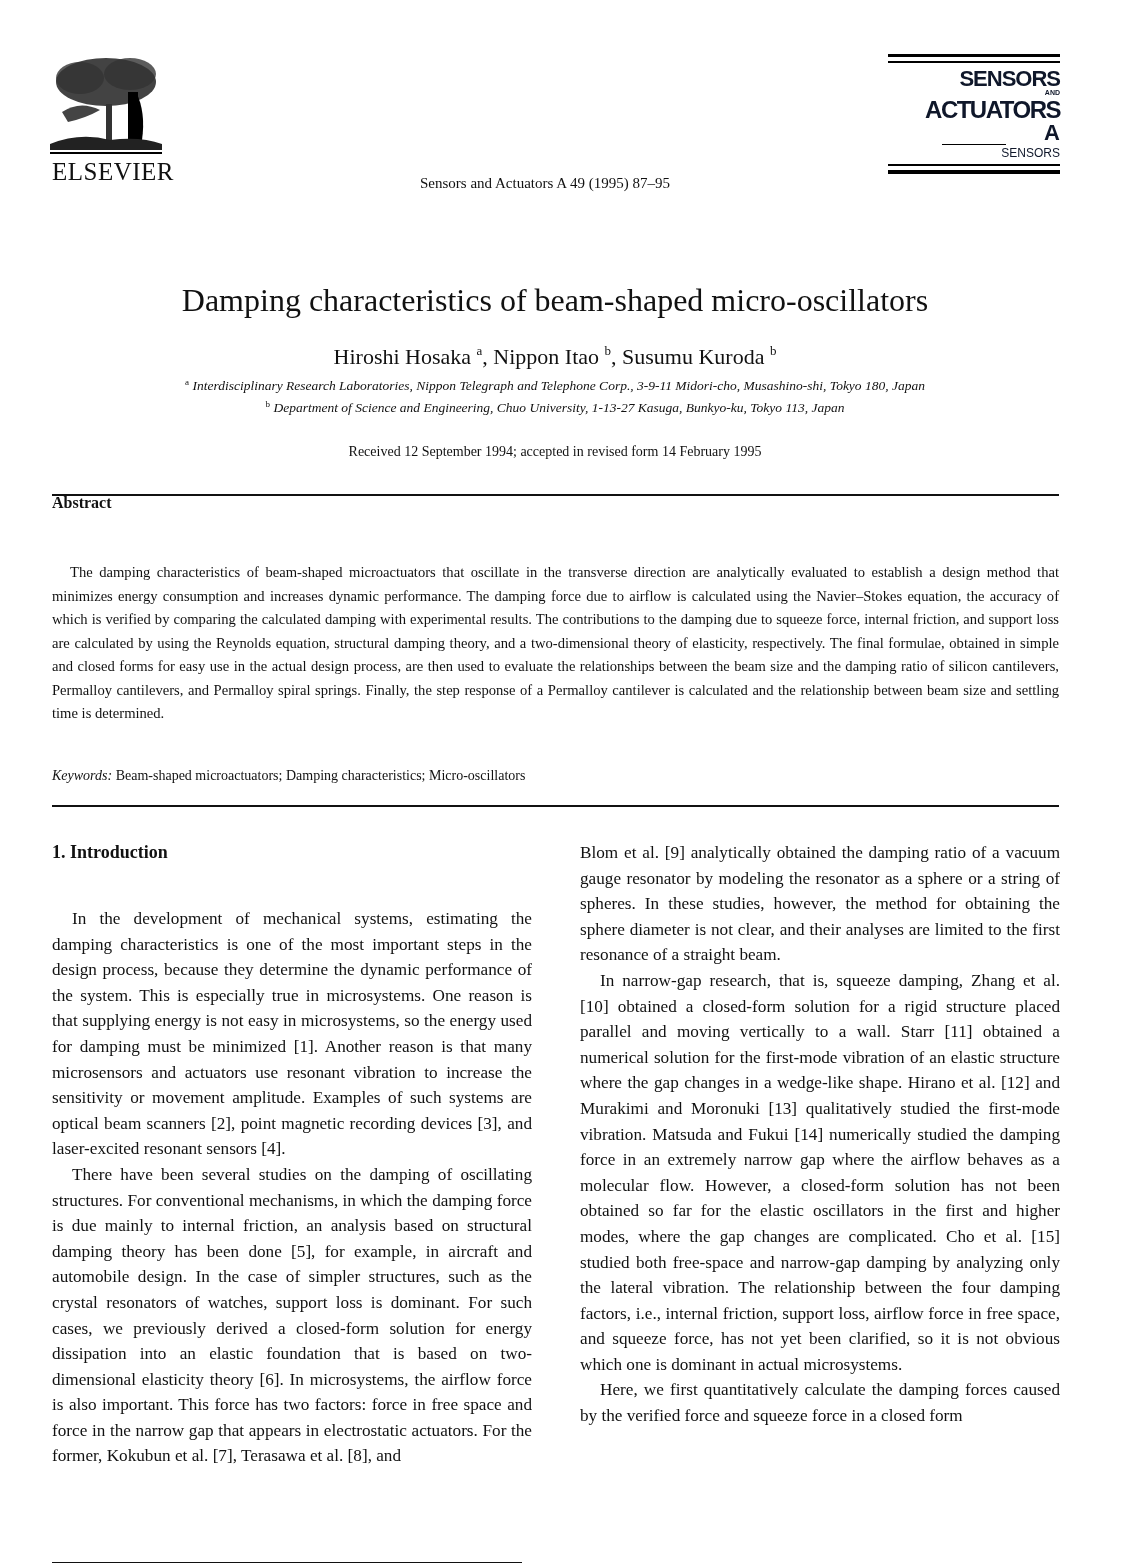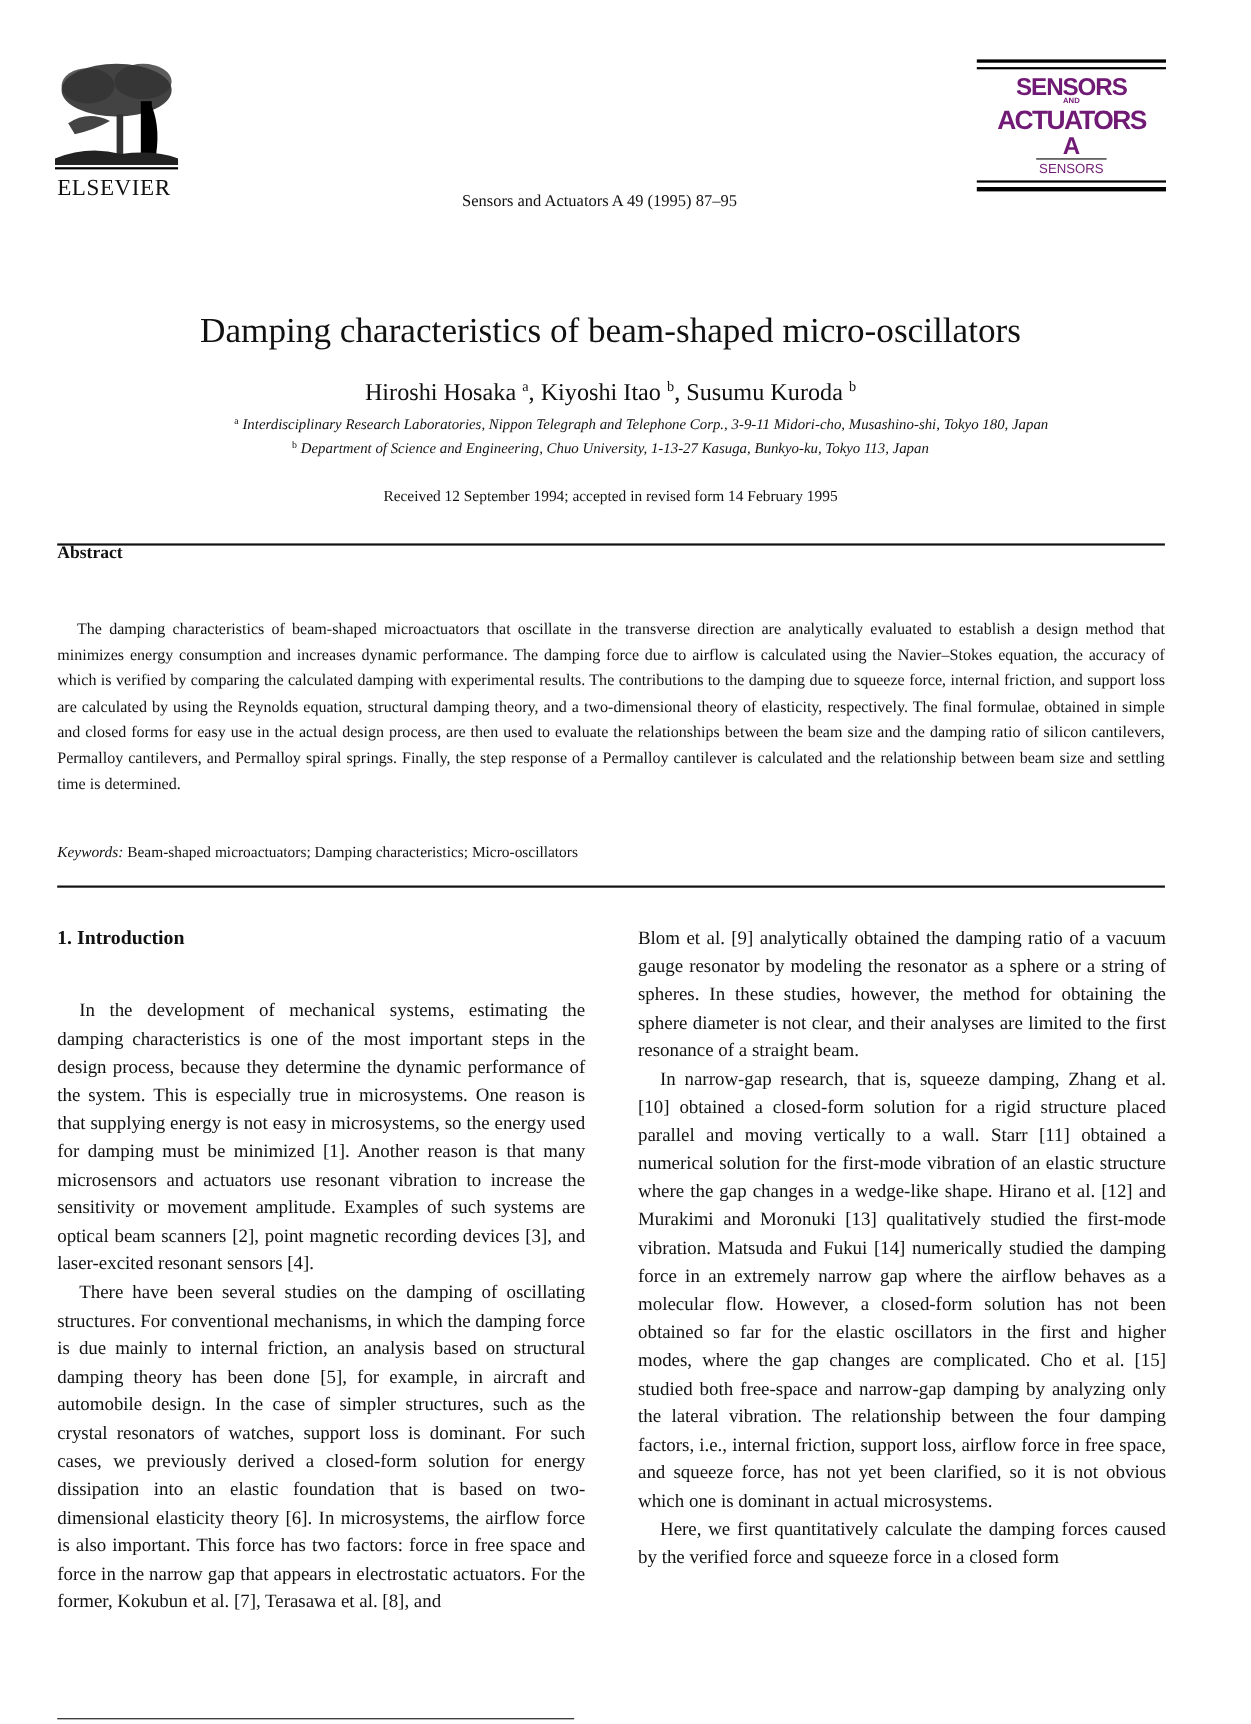--- a/index.html
+++ b/index.html
@@ -2,25 +2,25 @@
 <html><head>
 <meta charset="utf-8">
 <style>
   html, body { margin: 0; padding: 0; background: #ffffff; }
   body { width: 1137px; height: 1567px; position: relative; overflow: hidden; color: #111; font-family: "Liberation Serif", "DejaVu Serif", serif; }
   .abs { position: absolute; }
 
   
   .logo { left: 50px; top: 52px; width: 118px; height: 130px; }
   .tree { width: 112px; height: 106px; }
-  .elsevier { left: 52px; top: 158px; font-size: 21px; letter-spacing: 0.5px; }
+  .elsevier { left: 52px; top: 158px; font-size: 25px; letter-spacing: 0.5px; }
   .journal-ref { left: 420px; top: 165px; font-size: 15px; margin-top: 10px; }
   .sa-logo { left: 888px; top: 54px; width: 172px; height: 124px; }
   .sa-rule { position: absolute; left: 0; width: 172px; background: #000; }
-  .sa-text { position: absolute; left: 0; width: 172px; text-align: center; font-family: "Liberation Sans", "DejaVu Sans", sans-serif; font-weight: bold; color: #701a75; }
+  .sa-text { position: absolute; left: 0; width: 172px; text-align: right; font-family: "Liberation Sans", "DejaVu Sans", sans-serif; font-weight: bold; color: #0f172a; }
 
   
   .title { left: 0; width: 1110px; top: 282px; font-size: 32px; text-align: center; }
   .authors { left: 0; width: 1110px; top: 343px; font-size: 22px; text-align: center; }
   .authors sup { font-size: 13px; vertical-align: 9px; }
   .affil { left: 0; width: 1110px; font-size: 13.5px; font-style: italic; text-align: center; }
   .affil sup { font-size: 9px; font-style: normal; vertical-align: 5px; }
   .received { left: 0; width: 1110px; top: 433px; font-size: 14px; text-align: center; margin-top: 11px; }
 
   .hrule { left: 52px; width: 1007px; height: 2px; background: #111; }
@@ -75,25 +75,25 @@
   <div class="sa-rule" style="top:90px;left:54px;width:64px;height:1px;"></div>
   <div class="sa-text" style="top:92px;font-size:12px;font-weight:normal;">SENSORS</div>
   <div class="sa-rule" style="top:110px;height:2px;"></div>
   <div class="sa-rule" style="top:116px;height:4px;"></div>
 </div>
 
 <div class="abs title">Damping characteristics of beam-shaped micro-oscillators</div>
 
 <div class="abs authors">
   <span>Hiroshi Hosaka</span>&nbsp;<sup>a</sup><span>, </span>
-  <span>Kiyoshi Itao</span>&nbsp;<sup>b</sup><span>, </span>
+  <span>Nippon Itao</span>&nbsp;<sup>b</sup><span>, </span>
   <span>Susumu Kuroda</span>&nbsp;<sup>b</sup>
 </div>
 
-<div class="abs affil" style="top:377px;padding-left:28px;">
+<div class="abs affil" style="top:377px;">
   <sup>a</sup>&nbsp;<span>Interdisciplinary Research Laboratories, Nippon Telegraph and Telephone Corp., 3-9-11 Midori-cho, Musashino-shi, Tokyo 180, Japan</span>
 </div>
 <div class="abs affil" style="top:399px;">
   <sup>b</sup>&nbsp;<span>Department of Science and Engineering, Chuo University, 1-13-27 Kasuga, Bunkyo-ku, Tokyo 113, Japan</span>
 </div>
 
 <div class="abs received">Received 12 September 1994; accepted in revised form 14 February 1995</div>
 
 <div class="abs hrule" style="top:494px;"></div>
 

